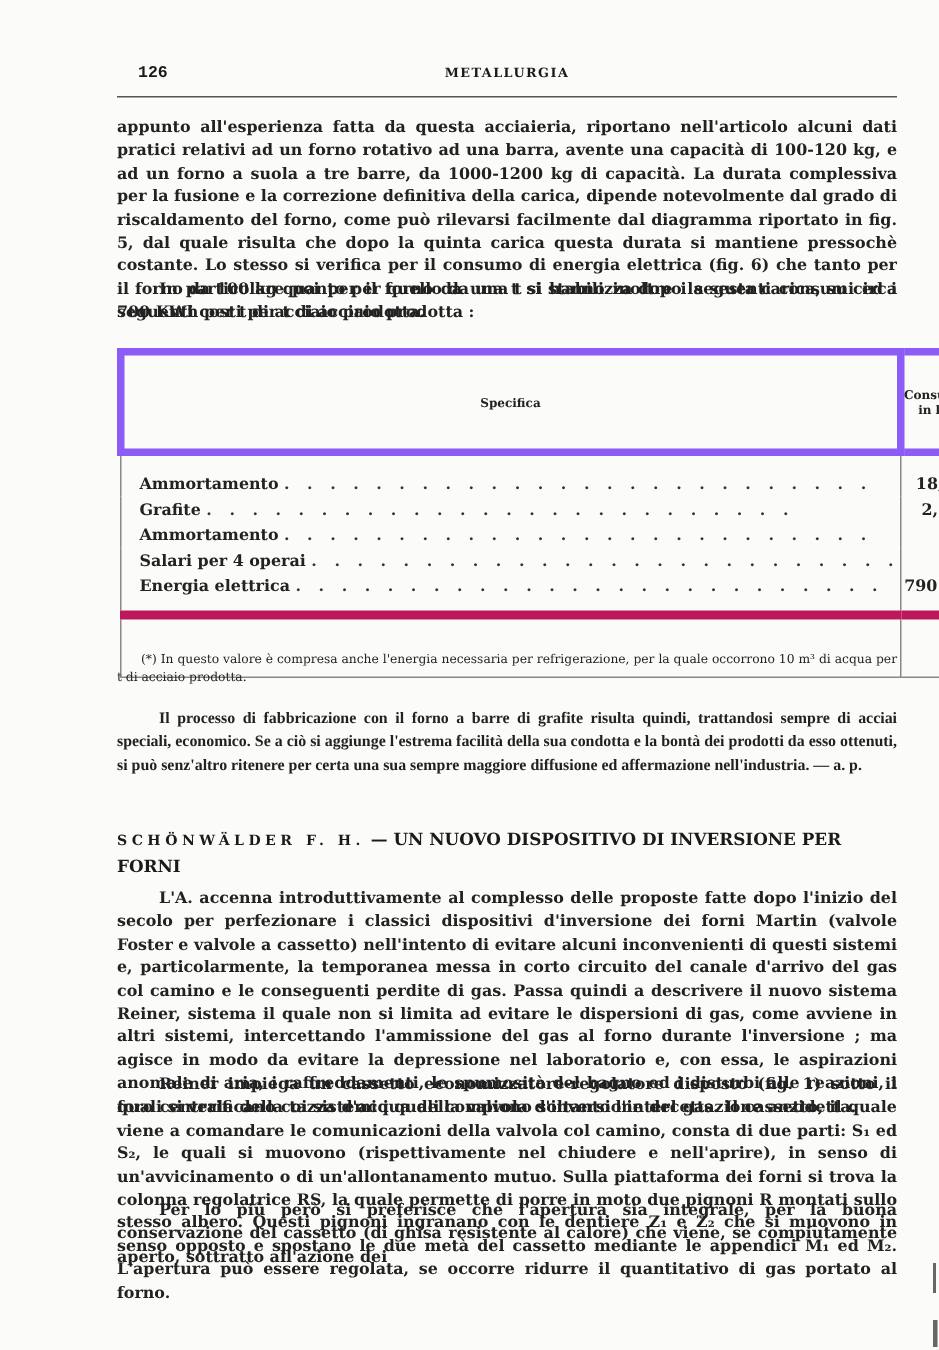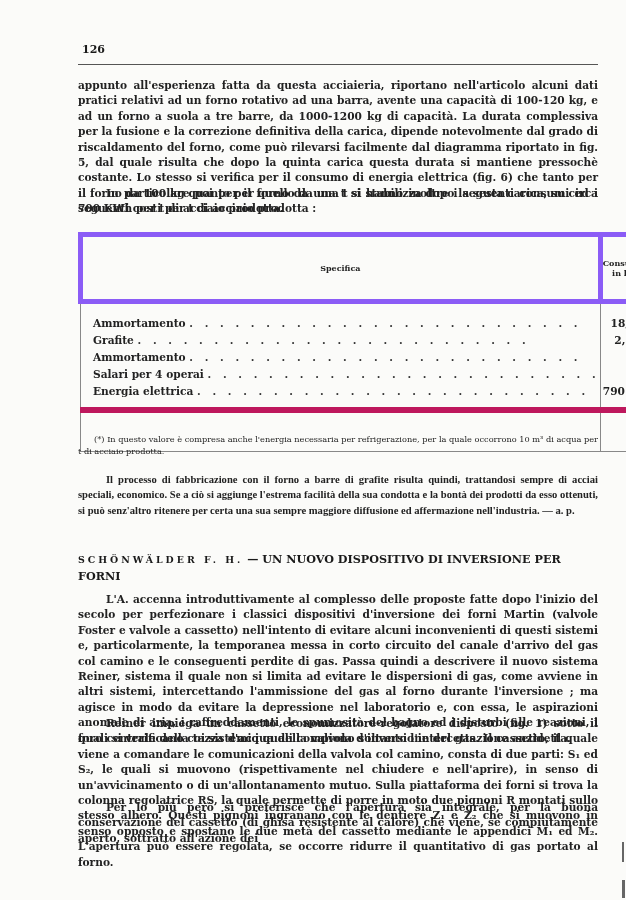--- a/index.html
+++ b/index.html
@@ -1,21 +1,21 @@
 <!DOCTYPE html>
 <html><head>
 <meta charset="utf-8">
 <style>
   html, body { margin: 0; padding: 0; }
   body {
     width: 626px; height: 900px; background: #fbfbf9; position: relative; overflow: hidden;
     font-family: "DejaVu Serif", "Liberation Serif", serif; color: #1a1a1a;
   }
   .header { position: absolute; left: 78px; top: 43px; width: 520px; height: 16px; }
-  .pnum { position: absolute; left: 4px; top: 0; font-size: 11px; font-weight: bold; }
+  .pnum { position: absolute; left: 14px; top: 0; font-size: 11px; font-weight: bold; font-family: Liberation Mono, monospace; }
   .running { position: absolute; left: 0; right: 0; top: 1px; text-align: center; font-size: 8.5px; letter-spacing: 1px; font-weight: bold; }
   .rule { position: absolute; left: 78px; top: 64px; width: 520px; height: 1px; background: #555; }
   .para {
     position: absolute; left: 78px; width: 520px;
     font-size: 10.6px; line-height: 15.4px; text-align: justify; font-weight: bold; color: #222;
   }
   .para.indent { text-indent: 28px; }
   table.costs {
     position: absolute; left: 78px; top: 232px; width: 520px; border-collapse: collapse;
     font-size: 10.6px; font-weight: bold; color: #222;
@@ -41,20 +41,21 @@
   .art-title .line2 { padding-left: 30px; display: block; }
   .art-title .journal { font-style: italic; font-weight: normal; }
   .art-title .src { font-weight: normal; font-size: 10.4px; }
   .edge-mark { position: absolute; left: 622px; width: 2px; background: #666; }
 </style>
 </head>
 <body>
 
 <div class="header">
   <span class="pnum">126</span>
+  <div class="running">METALLURGIA</div>
 </div>
 <div class="rule"></div>
 
 <div class="para" style="top:78px;">appunto all'esperienza fatta da questa acciaieria, riportano nell'articolo alcuni dati pratici relativi ad un forno rotativo ad una barra, avente una capacità di 100-120 kg, e ad un forno a suola a tre barre, da 1000-1200 kg di capacità. La durata complessiva per la fusione e la correzione definitiva della carica, dipende notevolmente dal grado di riscaldamento del forno, come può rilevarsi facilmente dal diagramma riportato in fig. 5, dal quale risulta che dopo la quinta carica questa durata si mantiene pressochè costante. Lo stesso si verifica per il consumo di energia elettrica (fig. 6) che tanto per il forno da 100 kg quanto per quello da una t si stabilizza dopo la sesta carica, su circa 700 KWh per t di acciaio prodotta.</div>
 <div class="para indent" style="top:186px;">In particolare poi per il forno da una t si hanno inoltre i seguenti consumi ed i seguenti costi per t di acciaio prodotta :</div>
 
 <table class="costs">
   <colgroup>
     <col style="width:257px">
       <col style="width:87px">

